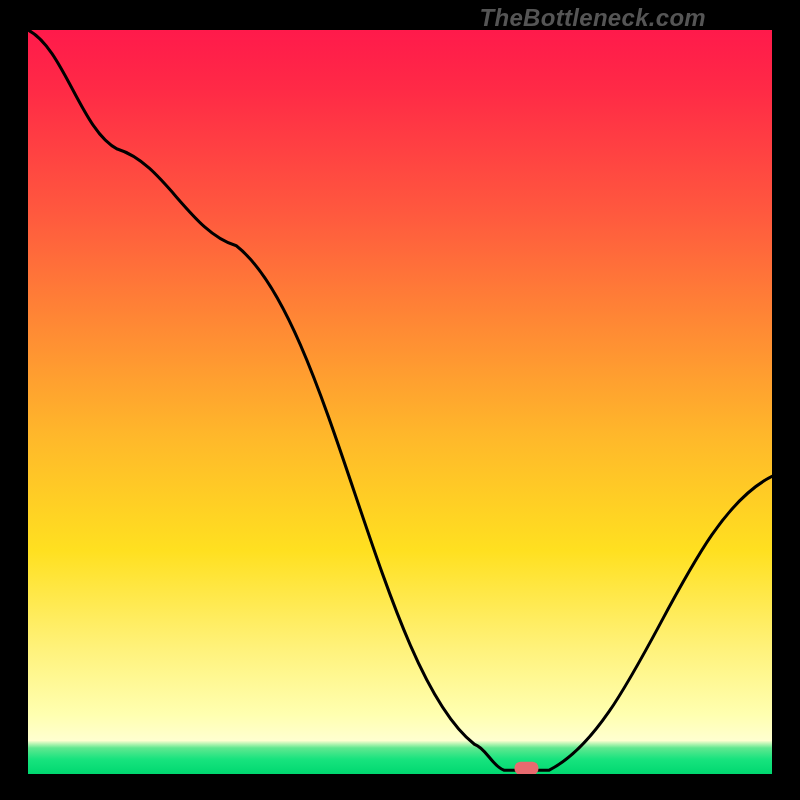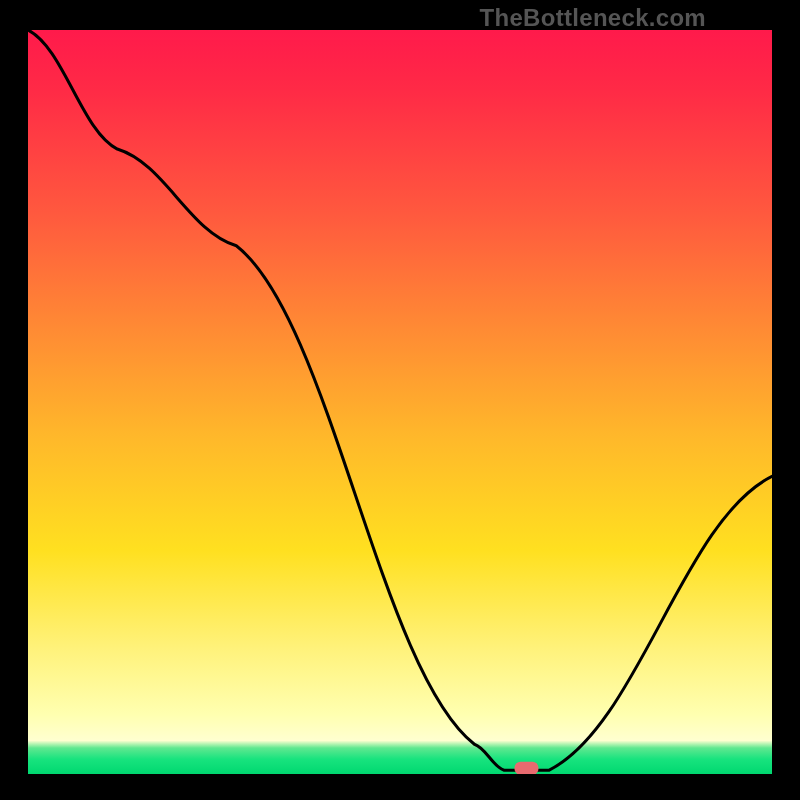--- a/index.html
+++ b/index.html
@@ -9,20 +9,21 @@
     height: 800px;
     background: #000;
     font-family: Arial, Helvetica, sans-serif;
     overflow: hidden;
   }
   .frame {
     position: relative;
     width: 720px;
     height: 800px;
     background: #000;
+    font-style: italic;
   }
   .watermark {
     position: absolute;
     top: 4px;
     right: 14px;
     color: #555;
     font-size: 24px;
     font-weight: 600;
     letter-spacing: 0.3px;
     user-select: none;

